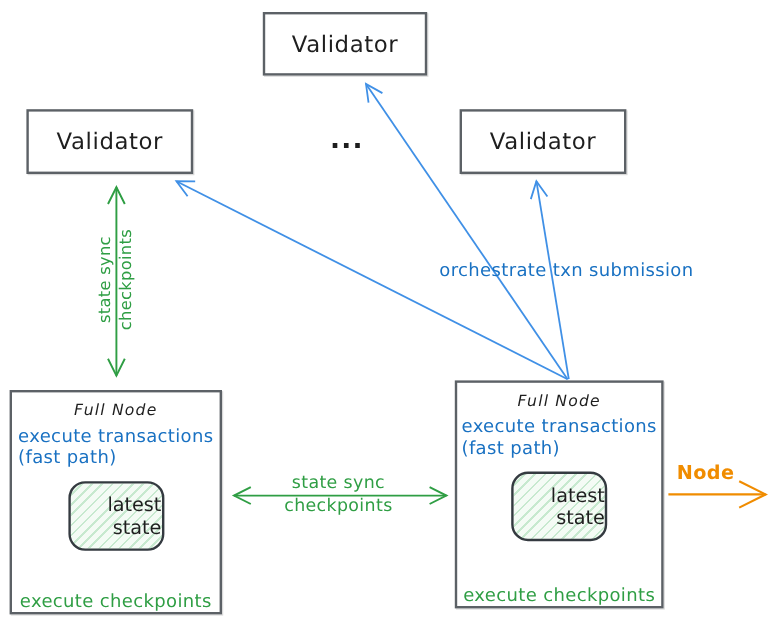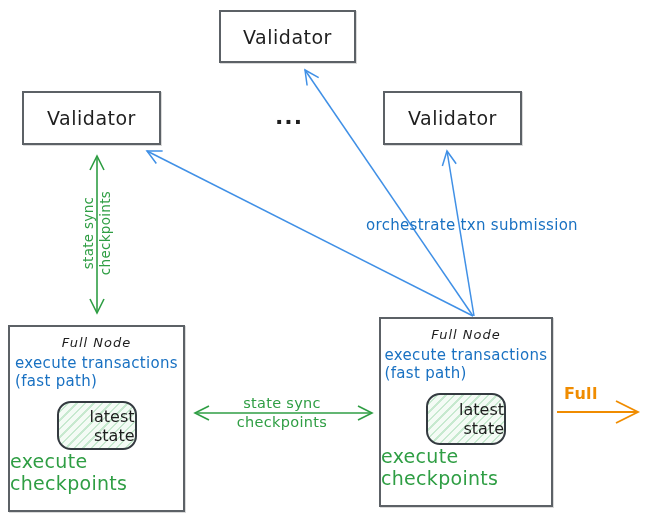--- a/index.html
+++ b/index.html
@@ -28,21 +28,21 @@
   .fullnode{display:flex;flex-direction:column;align-items:center;}
   .fullnode-left{left:8px;top:325px;width:177px;height:187px;}
   .fullnode-right{left:379px;top:317px;width:174px;height:190px;}
   .fn-title{margin-top:8px;font-size:13px;letter-spacing:1px;font-style:italic;}
   .fn-exec{margin-top:4px;font-size:15px;line-height:18px;text-align:left;
        color:var(--blue);letter-spacing:.3px;}
   .state-box{margin-top:11px;width:80px;height:58px;border:2px solid var(--state_border);
        border-radius:14px;display:flex;flex-direction:column;align-items:flex-end;justify-content:center;
        font-size:16px;line-height:19px;color:var(--ink);background-color:var(--state_bg);
        background-image:repeating-linear-gradient(135deg,var(--state_hatch) 0px,var(--state_hatch) 1.5px,transparent 1.5px,transparent 6px);}
-  .fn-footer{margin-top:auto;margin-bottom:16px;font-size:19px;color:var(--green);letter-spacing:.3px;}
+  .fn-footer{margin-top:auto;margin-bottom:0;font-size:15px;color:var(--green);letter-spacing:.3px;}
 
   .lbl{position:absolute;z-index:3;letter-spacing:.3px;}
   .lbl-vertical-sync{left:47px;top:216px;width:100px;height:34px;
        transform:rotate(-90deg);text-align:center;font-size:13.5px;line-height:17px;color:var(--green);}
   .lbl-horizontal-sync{left:217px;top:394px;width:130px;text-align:center;
        font-size:14.5px;line-height:18.5px;color:var(--green);}
   .lbl-orchestrate{left:358px;top:216px;width:228px;text-align:center;
        font-size:15px;color:var(--blue);}
   .lbl-rpcs{left:564px;top:384px;font-size:16px;font-weight:600;color:var(--orange);}
 </style>
@@ -120,15 +120,15 @@
     <div>checkpoints</div>
   </div>
 
   <div class="lbl lbl-horizontal-sync">
     <div>state sync</div>
     <div>checkpoints</div>
   </div>
 
   <div class="lbl lbl-orchestrate">orchestrate txn submission</div>
 
-  <div class="lbl lbl-rpcs">Full</div>
+  <div class="lbl lbl-rpcs">Node</div>
 
 </div>
 
 </body></html>

